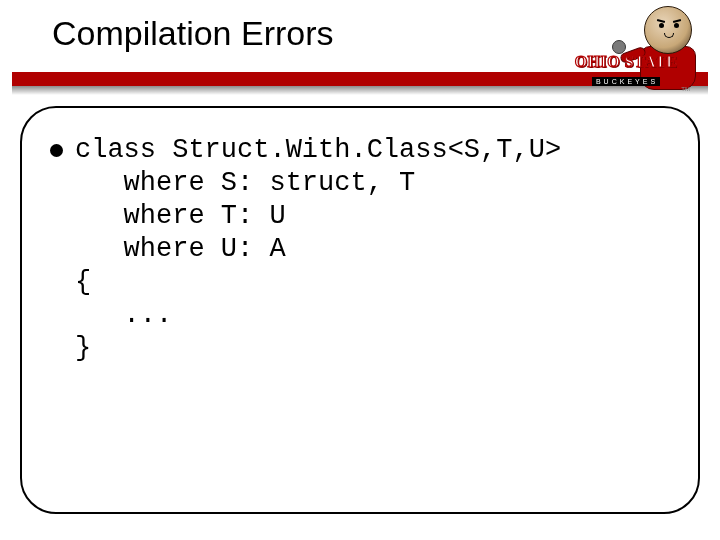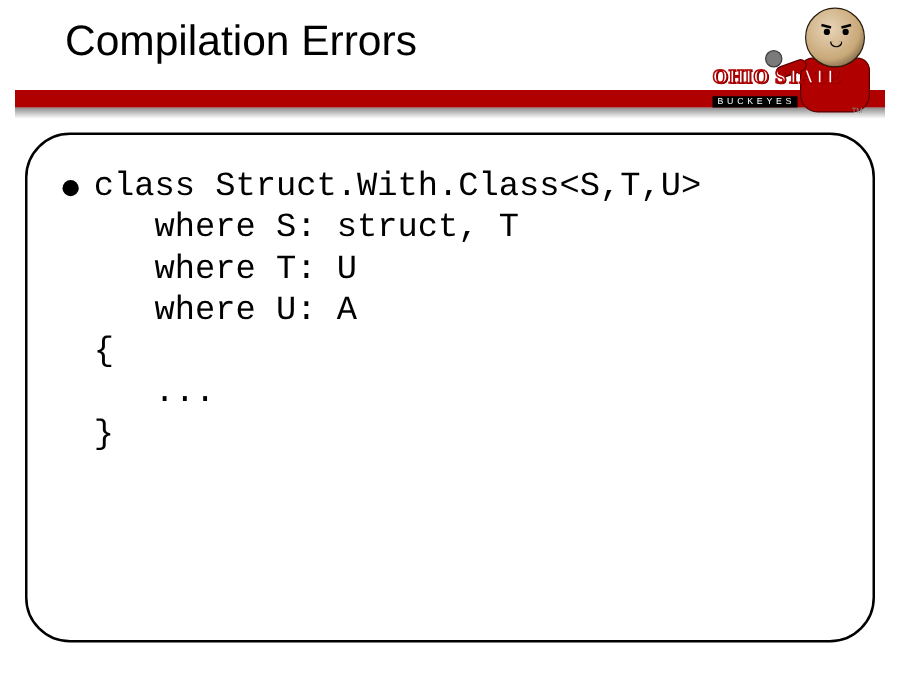--- a/index.html
+++ b/index.html
@@ -126,21 +126,21 @@
     height: 14px;
     background: #7a7a7a;
     border-radius: 50%;
     border: 1px solid #3a3a3a;
   }
   .logo-text-block {
     position: absolute;
     top: 48px;
     left: -4px;
     width: 112px;
-    text-align: left;
+    text-align: center;
   }
   .logo-ohio {
     font-family: Georgia, 'Times New Roman', serif;
     font-weight: bold;
     font-size: 16px;
     letter-spacing: 0.5px;
     color: #fff;
     -webkit-text-stroke: 1.2px #b00000;
     text-shadow: 0 0 1px #b00000, 1px 1px 0 #5a0000;
     line-height: 1;

